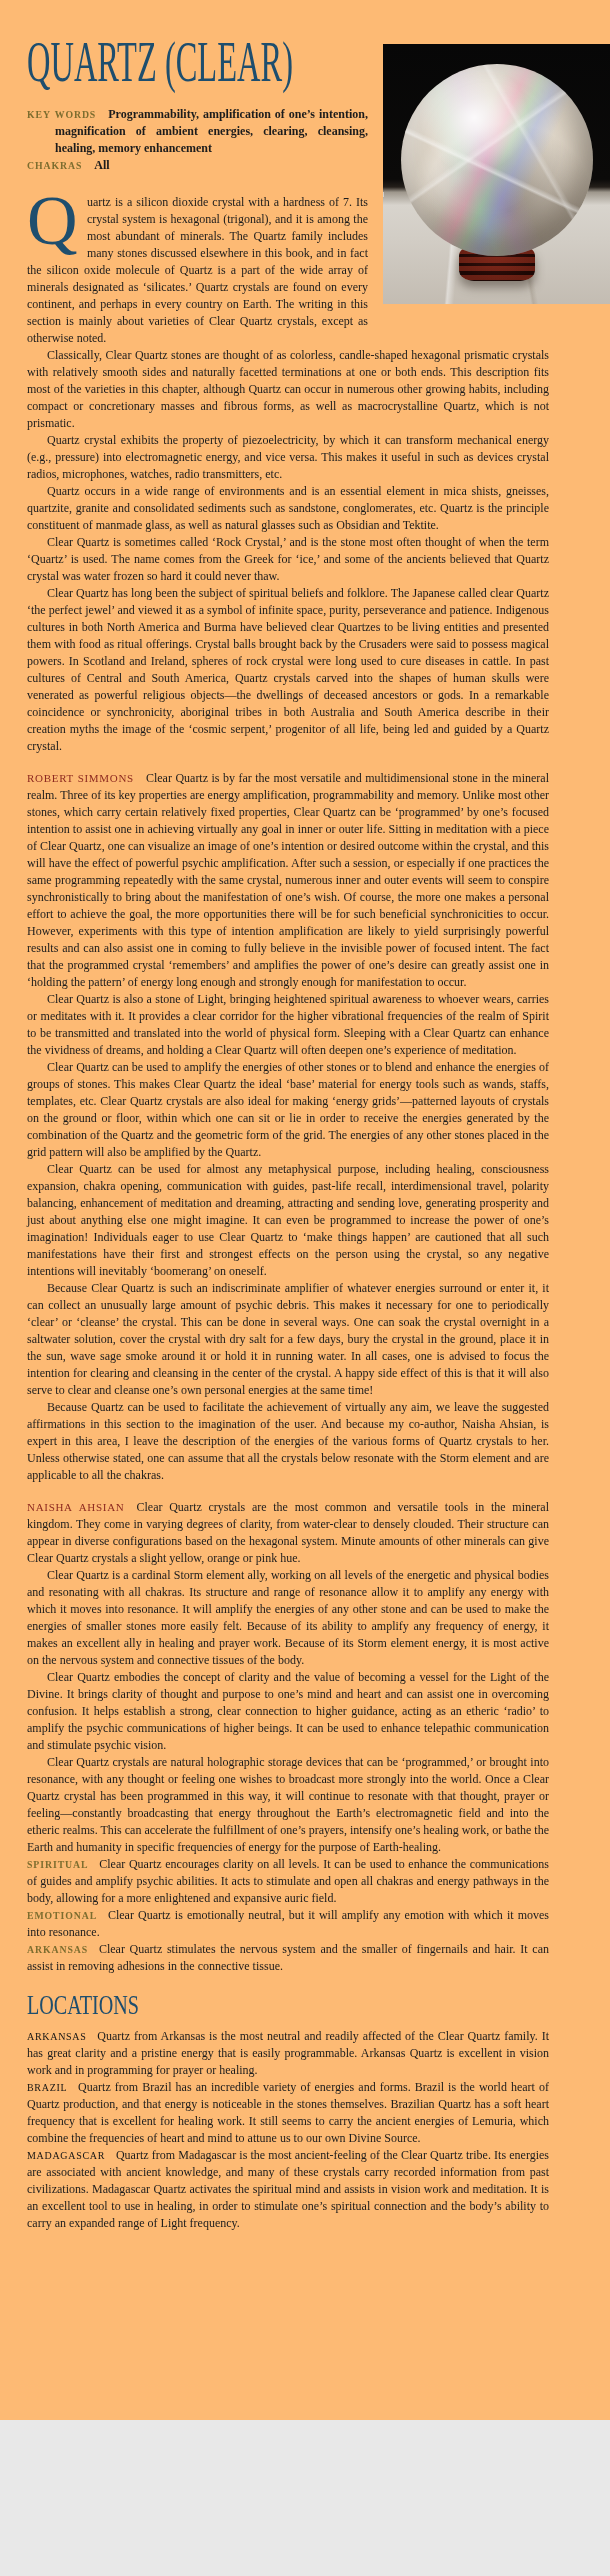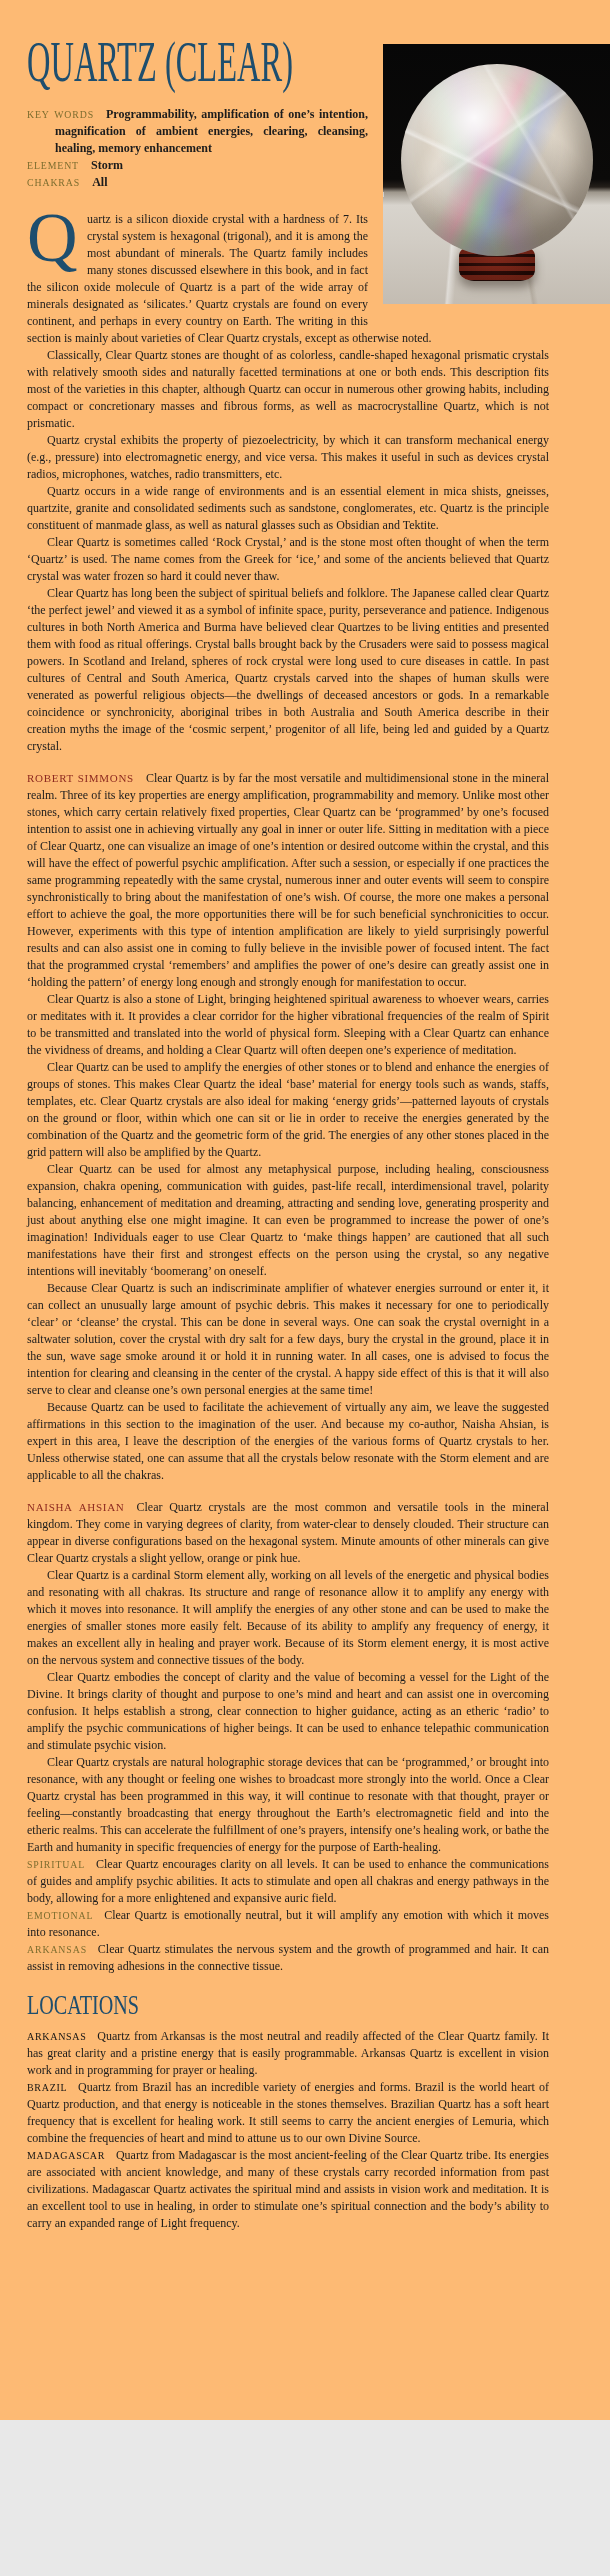--- a/index.html
+++ b/index.html
@@ -88,21 +88,21 @@
   .kv{
     margin:0 0 2.7px 0;
     padding-left:28px;text-indent:-28px;
     font-size:13px;line-height:18px;font-weight:600;
     text-align:left;
   }
   .kv .lbl-olive{margin-right:12px;}
   .attrs{margin-bottom:20px;}
   
   .lbl-olive{
-    color:#7d6d2f;font-weight:400;
+    color:#7d6d2f;font-weight:700;
     font-size:9.8px;letter-spacing:0.9px;
   }
   .lbl-red{
     color:#8e2a20;font-weight:400;
     font-size:11px;letter-spacing:0.7px;
     margin-right:12px;
   }
   .lbl-dark{
     color:#141414;font-weight:400;
     font-size:10px;letter-spacing:0.7px;
@@ -134,21 +134,20 @@
     <div class="photo">
       <div class="marble-vein"></div>
       <div class="stand"></div>
       <div class="sphere"></div>
     </div>
 
     <h1 class="title">QUARTZ (CLEAR)</h1>
 
     <div class="attrs">
       <p class="kv"><span class="lbl-olive">KEY WORDS</span><span>Programmability, amplification of one’s intention, magnification of ambient energies, clearing, cleansing, healing, memory enhancement</span></p>
-      <p class="kv"><span class="lbl-olive">ELEMENT</span><span>Storm</span></p>
       <p class="kv"><span class="lbl-olive">CHAKRAS</span><span>All</span></p>
     </div>
 
     <p><span class="dropcap">Q</span><span>uartz is a silicon dioxide crystal with a hardness of 7. Its crystal system is hexagonal (trigonal), and it is among the most abundant of minerals. The Quartz family includes many stones discussed elsewhere in this book, and in fact the silicon oxide molecule of Quartz is a part of the wide array of minerals designated as ‘silicates.’ Quartz crystals are found on every continent, and perhaps in every country on Earth. The writing in this section is mainly about varieties of Clear Quartz crystals, except as otherwise noted.</span></p>
     <p class="indent">Classically, Clear Quartz stones are thought of as colorless, candle-shaped hexagonal prismatic crystals with relatively smooth sides and naturally facetted terminations at one or both ends. This description fits most of the varieties in this chapter, although Quartz can occur in numerous other growing habits, including compact or concretionary masses and fibrous forms, as well as macrocrystalline Quartz, which is not prismatic.</p>
     <p class="indent">Quartz crystal exhibits the property of piezoelectricity, by which it can transform mechanical energy (e.g., pressure) into electromagnetic energy, and vice versa. This makes it useful in such as devices crystal radios, microphones, watches, radio transmitters, etc.</p>
     <p class="indent">Quartz occurs in a wide range of environments and is an essential element in mica shists, gneisses, quartzite, granite and consolidated sediments such as sandstone, conglomerates, etc. Quartz is the principle constituent of manmade glass, as well as natural glasses such as Obsidian and Tektite.</p>
     <p class="indent">Clear Quartz is sometimes called ‘Rock Crystal,’ and is the stone most often thought of when the term ‘Quartz’ is used. The name comes from the Greek for ‘ice,’ and some of the ancients believed that Quartz crystal was water frozen so hard it could never thaw.</p>
     <p class="indent">Clear Quartz has long been the subject of spiritual beliefs and folklore. The Japanese called clear Quartz ‘the perfect jewel’ and viewed it as a symbol of infinite space, purity, perseverance and patience. Indigenous cultures in both North America and Burma have believed clear Quartzes to be living entities and presented them with food as ritual offerings. Crystal balls brought back by the Crusaders were said to possess magical powers. In Scotland and Ireland, spheres of rock crystal were long used to cure diseases in cattle. In past cultures of Central and South America, Quartz crystals carved into the shapes of human skulls were venerated as powerful religious objects—the dwellings of deceased ancestors or gods. In a remarkable coincidence or synchronicity, aboriginal tribes in both Australia and South America describe in their creation myths the image of the ‘cosmic serpent,’ progenitor of all life, being led and guided by a Quartz crystal.</p>
 
@@ -159,21 +158,21 @@
     <p class="indent">Because Clear Quartz is such an indiscriminate amplifier of whatever energies surround or enter it, it can collect an unusually large amount of psychic debris. This makes it necessary for one to periodically ‘clear’ or ‘cleanse’ the crystal. This can be done in several ways. One can soak the crystal overnight in a saltwater solution, cover the crystal with dry salt for a few days, bury the crystal in the ground, place it in the sun, wave sage smoke around it or hold it in running water. In all cases, one is advised to focus the intention for clearing and cleansing in the center of the crystal. A happy side effect of this is that it will also serve to clear and cleanse one’s own personal energies at the same time!</p>
     <p class="indent">Because Quartz can be used to facilitate the achievement of virtually any aim, we leave the suggested affirmations in this section to the imagination of the user. And because my co-author, Naisha Ahsian, is expert in this area, I leave the description of the energies of the various forms of Quartz crystals to her. Unless otherwise stated, one can assume that all the crystals below resonate with the Storm element and are applicable to all the chakras.</p>
 
     <p class="gap-top runin"><span class="lbl-red">NAISHA AHSIAN</span><span>Clear Quartz crystals are the most common and versatile tools in the mineral kingdom. They come in varying degrees of clarity, from water-clear to densely clouded. Their structure can appear in diverse configurations based on the hexagonal system. Minute amounts of other minerals can give Clear Quartz crystals a slight yellow, orange or pink hue.</span></p>
     <p class="indent">Clear Quartz is a cardinal Storm element ally, working on all levels of the energetic and physical bodies and resonating with all chakras. Its structure and range of resonance allow it to amplify any energy with which it moves into resonance. It will amplify the energies of any other stone and can be used to make the energies of smaller stones more easily felt. Because of its ability to amplify any frequency of energy, it makes an excellent ally in healing and prayer work. Because of its Storm element energy, it is most active on the nervous system and connective tissues of the body.</p>
     <p class="indent">Clear Quartz embodies the concept of clarity and the value of becoming a vessel for the Light of the Divine. It brings clarity of thought and purpose to one’s mind and heart and can assist one in overcoming confusion. It helps establish a strong, clear connection to higher guidance, acting as an etheric ‘radio’ to amplify the psychic communications of higher beings. It can be used to enhance telepathic communication and stimulate psychic vision.</p>
     <p class="indent">Clear Quartz crystals are natural holographic storage devices that can be ‘programmed,’ or brought into resonance, with any thought or feeling one wishes to broadcast more strongly into the world. Once a Clear Quartz crystal has been programmed in this way, it will continue to resonate with that thought, prayer or feeling—constantly broadcasting that energy throughout the Earth’s electromagnetic field and into the etheric realms. This can accelerate the fulfillment of one’s prayers, intensify one’s healing work, or bathe the Earth and humanity in specific frequencies of energy for the purpose of Earth-healing.</p>
 
     <p class="runin"><span class="lbl-olive">SPIRITUAL</span><span>Clear Quartz encourages clarity on all levels. It can be used to enhance the communications of guides and amplify psychic abilities. It acts to stimulate and open all chakras and energy pathways in the body, allowing for a more enlightened and expansive auric field.</span></p>
     <p class="runin"><span class="lbl-olive">EMOTIONAL</span><span>Clear Quartz is emotionally neutral, but it will amplify any emotion with which it moves into resonance.</span></p>
-    <p class="runin"><span class="lbl-olive">ARKANSAS</span><span>Clear Quartz stimulates the nervous system and the growth of programmed and hair. It can assist in removing adhesions in the connective tissue.</span></p>
+    <p class="runin"><span class="lbl-olive">ARKANSAS</span><span>Clear Quartz stimulates the nervous system and the smaller of fingernails and hair. It can assist in removing adhesions in the connective tissue.</span></p>
 
     <h2 class="loc-heading">LOCATIONS</h2>
     <p class="runin"><span class="lbl-dark">ARKANSAS</span><span>Quartz from Arkansas is the most neutral and readily affected of the Clear Quartz family. It has great clarity and a pristine energy that is easily programmable. Arkansas Quartz is excellent in vision work and in programming for prayer or healing.</span></p>
     <p class="runin"><span class="lbl-dark">BRAZIL</span><span>Quartz from Brazil has an incredible variety of energies and forms. Brazil is the world heart of Quartz production, and that energy is noticeable in the stones themselves. Brazilian Quartz has a soft heart frequency that is excellent for healing work. It still seems to carry the ancient energies of Lemuria, which combine the frequencies of heart and mind to attune us to our own Divine Source.</span></p>
     <p class="runin"><span class="lbl-dark">MADAGASCAR</span><span>Quartz from Madagascar is the most ancient-feeling of the Clear Quartz tribe. Its energies are associated with ancient knowledge, and many of these crystals carry recorded information from past civilizations. Madagascar Quartz activates the spiritual mind and assists in vision work and meditation. It is an excellent tool to use in healing, in order to stimulate one’s spiritual connection and the body’s ability to carry an expanded range of Light frequency.</span></p>
 
   </div>
 </div>
 
 

